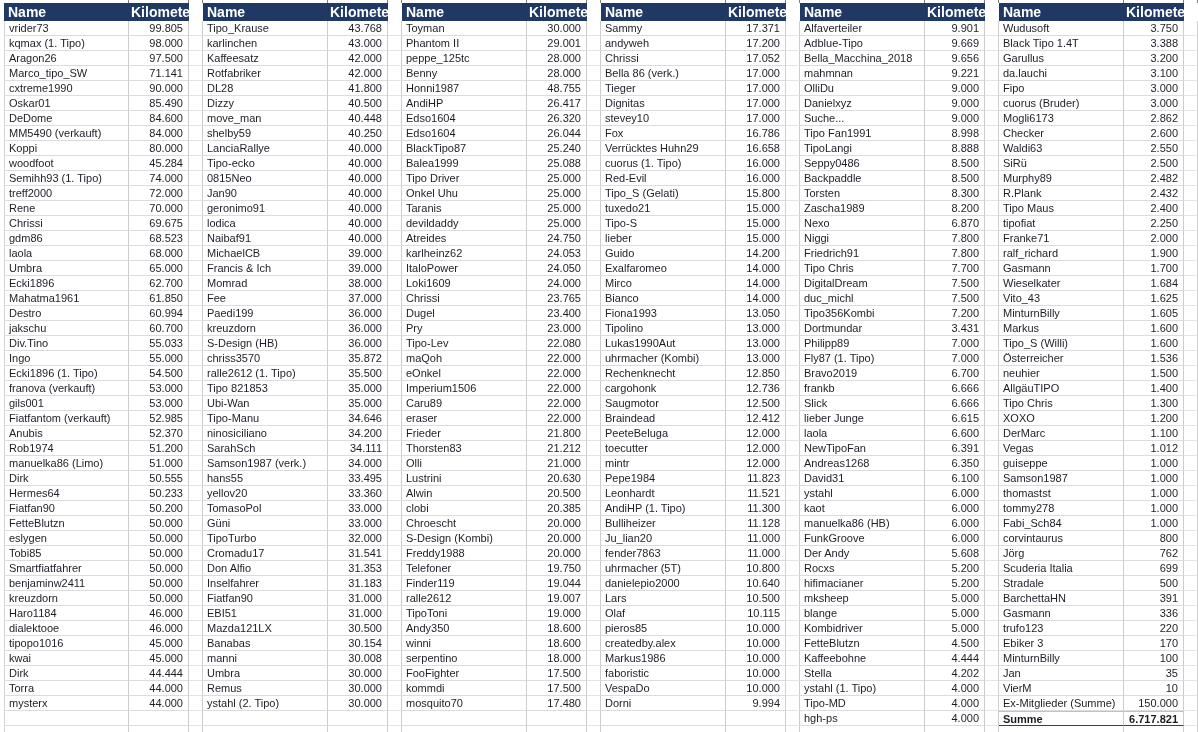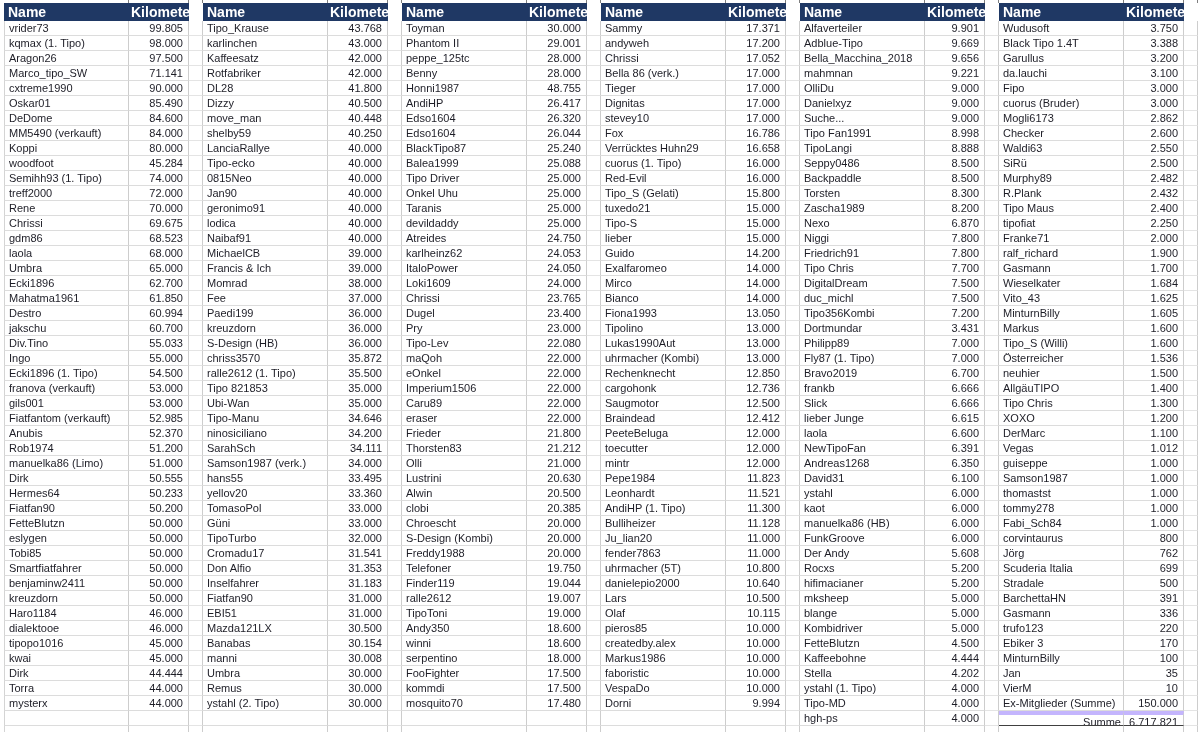--- a/index.html
+++ b/index.html
@@ -42,24 +42,23 @@
   
   .striprow { height: 3px; }
   .striprow .cell { border-bottom: none; border-right-color: #7f7f7f; }
 
   
   .partialrow { height: 6px; }
   .partialrow .cell { border-bottom: none; }
 
   
   .totalrow .cell.name, .totalrow .cell.km {
-    font-weight: normal;
-    border-top: 4px solid #c4b5fd;
+    font-weight: bold;
+    border-top: 1px solid #c4b5fd;
     border-bottom: 1px solid #404040;
-    text-align: right;
   }
 </style>
 </head>
 <body>
 
 <div class="sheet">
     <div class="group">
       <div class="row striprow">
         <div class="cell name"></div>
         <div class="cell km"></div>

